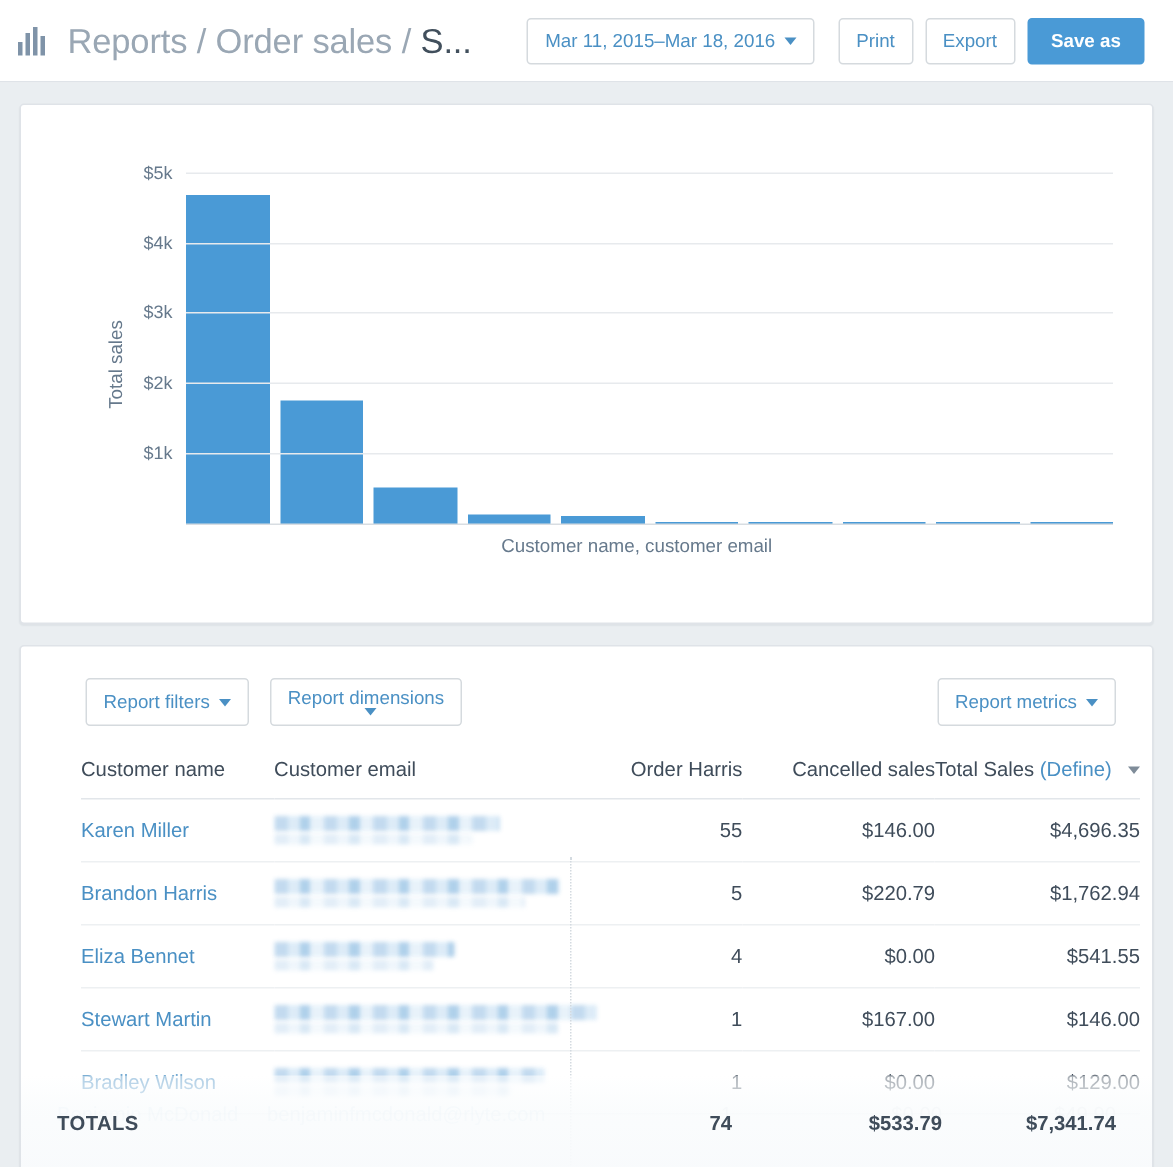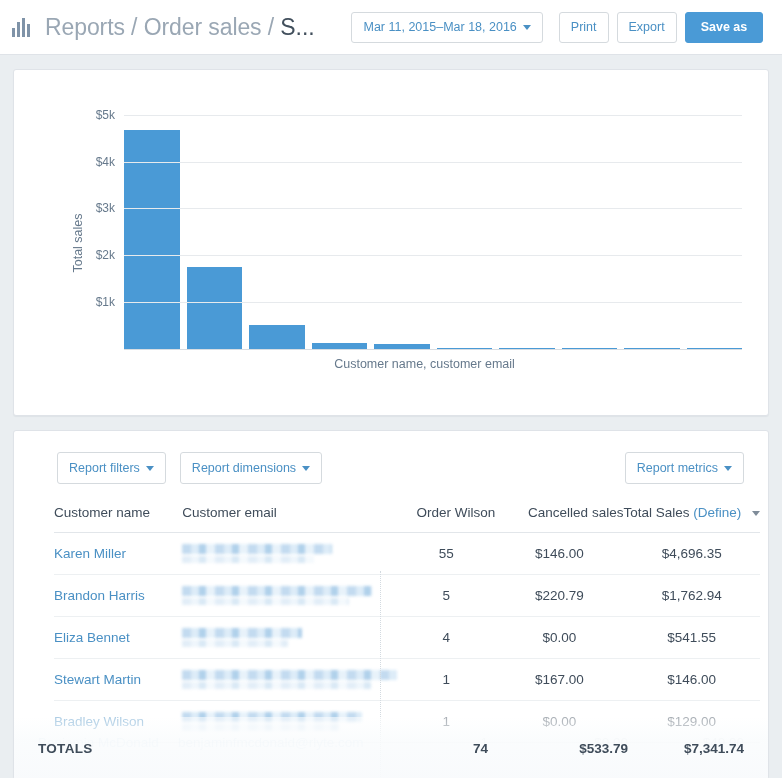--- a/index.html
+++ b/index.html
@@ -158,21 +158,21 @@
     position: relative;
     overflow: hidden;
     padding: 0;
   }
   .report-controls {
     display: flex;
     align-items: center;
     padding: 21px 24px 0 24px;
   }
   .report-controls .btn { height: 32px; }
-  #report-dimensions-button { margin-left: 14px; }
+  #report-dimensions-button { margin-left: 14px; flex-direction: column; }
 
   table.report {
     width: calc(100% - 48px);
     margin: 21px 24px 0 40px;
     border-collapse: collapse;
     font-size: 13px;
   }
   table.report th {
     font-weight: normal;
     color: #3f4c5a;
@@ -190,21 +190,21 @@
     display: inline-block;
     margin-left: 7px;
     width: 0; height: 0;
     border-left: 4px solid transparent;
     border-right: 4px solid transparent;
     border-top: 5px solid #7f8c99;
     vertical-align: middle;
   }
   table.report td {
     padding: 11px 0;
-    text-align: center;
+    text-align: right;
     color: #3f4c5a;
     border-bottom: 1px solid #edf0f2;
     white-space: nowrap;
     font-size: 13.5px;
   }
   table.report td.name {
     text-align: left;
     color: #4a90c4;
   }
   table.report td.email { text-align: left; }
@@ -375,21 +375,21 @@
         <col class="c-name">
           <col class="c-email">
           <col class="c-count">
           <col class="c-canc">
           <col class="c-total">
       </colgroup>
       <thead>
         <tr>
           <th class="left">Customer name</th>
           <th class="left">Customer email</th>
-          <th>Order Wilson</th>
+          <th>Order Harris</th>
           <th>Cancelled sales</th>
           <th>
             <span>Total Sales</span>
             <span class="define">(Define)</span>
             <span class="thcaret"></span>
           </th>
         </tr>
       </thead>
       <tbody id="table-body">
           <tr>

